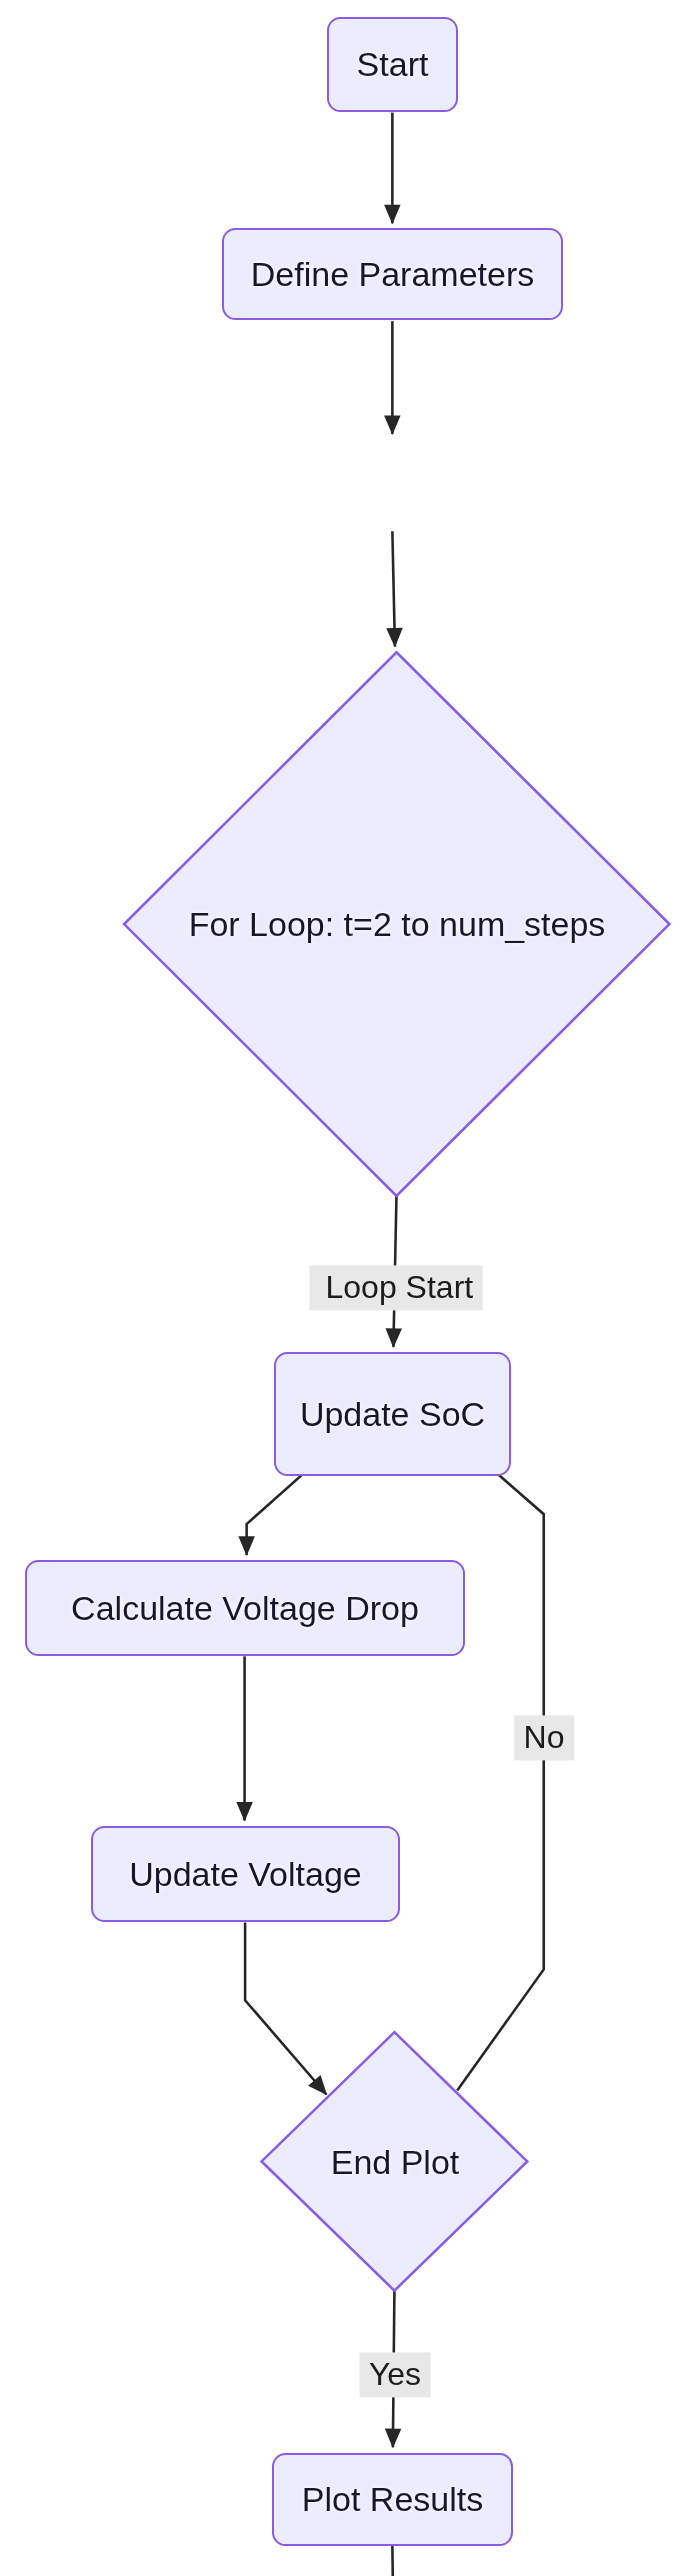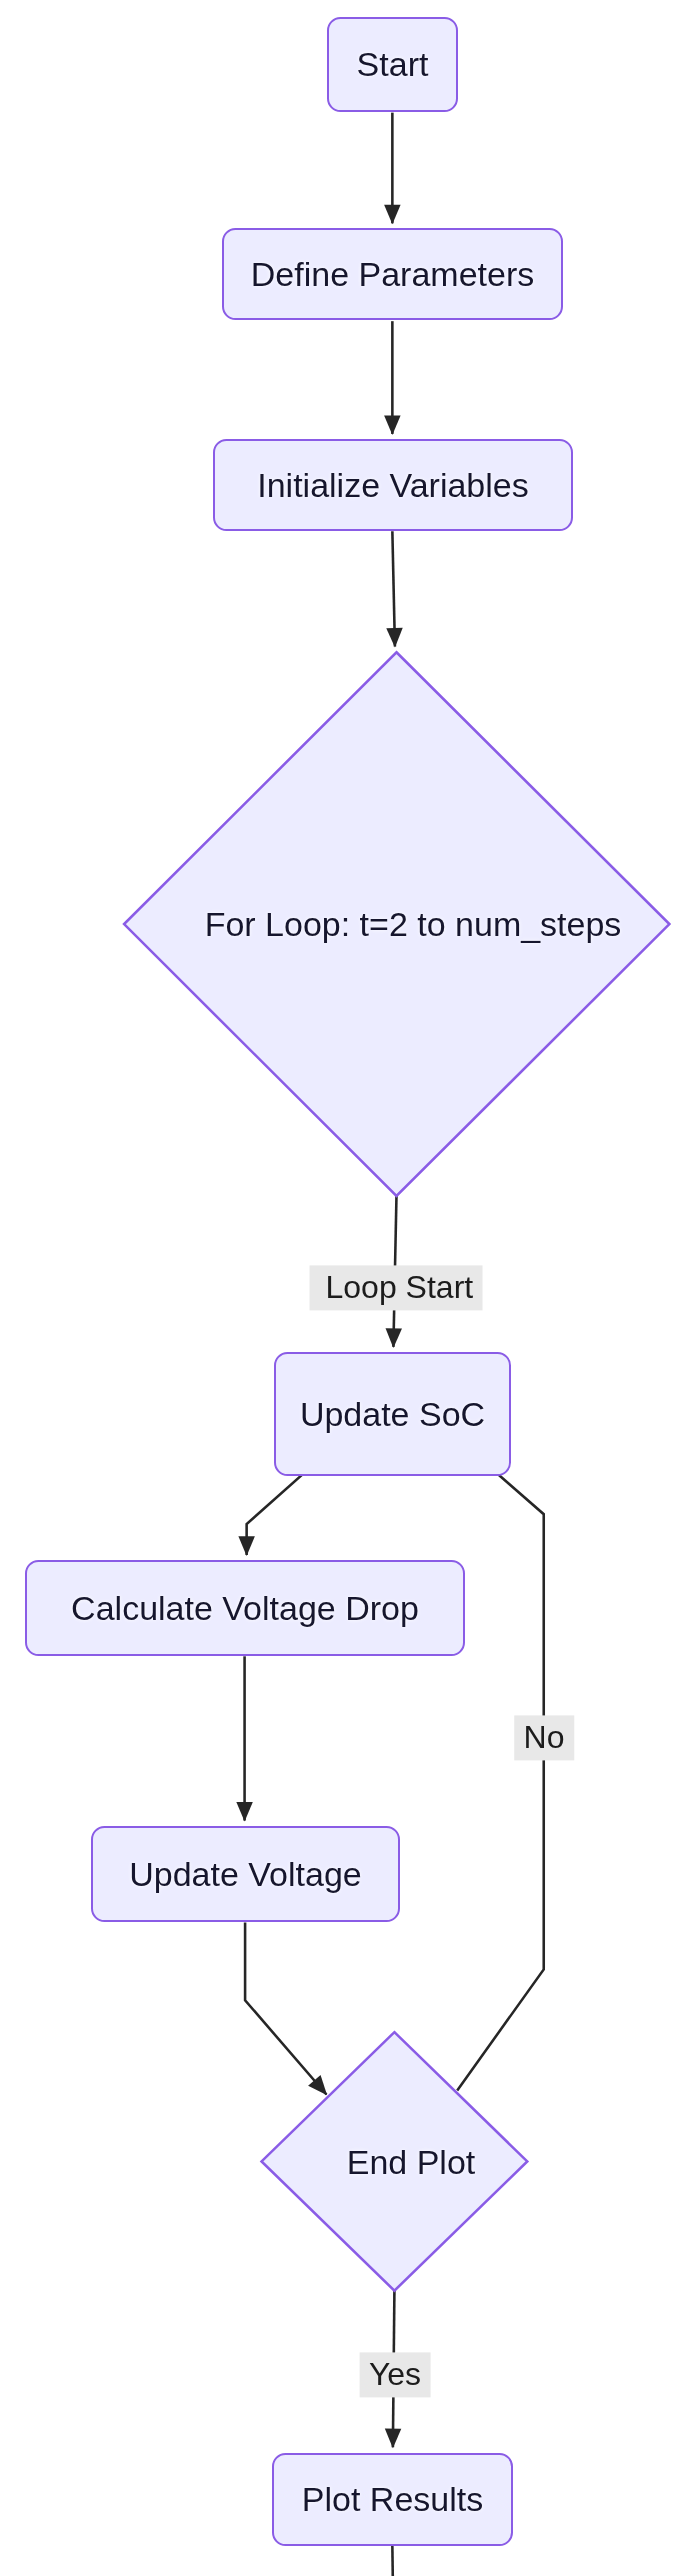--- a/index.html
+++ b/index.html
@@ -45,21 +45,20 @@
     white-space: nowrap;
     text-shadow: 0 0 4.1px #fff, 0 0 1px #fff;
   }
   .diamond-label {
     position: absolute;
     transform: translate(-50%, -50%);
     font-size: 34px;
     color: var(--text, #16162E);
     white-space: nowrap;
     text-shadow: 0 0 4.1px #fff, 0 0 1px #fff;
-    margin-left: 16px;
   }
   .edge-label {
     position: absolute;
     transform: translate(-50%, -50%);
     background: var(--edge-label-bg, #E8E8E8);
     padding: 4.1px 9.3px;
     font-size: 32px;
     color: #1c1c1c;
     white-space: nowrap;
   }
@@ -88,21 +87,20 @@
     <path class="edge" marker-end="url(#arrowhead)" d="M 762 4943 L 765 5161"></path>
 
     <polygon class="diamond" points="770,1265 1300,1793 770,2321 241,1793"></polygon>
     <polygon class="diamond" points="766,3945 1024,4196 766,4447 508,4196"></polygon>
   </svg>
 
   <div class="node" style="left:222px; top:228px; width:341px; height:92px;">Define Parameters</div>
 
   <div class="node" style="left:327px; top:16.5px; width:131px; height:95px;">Start</div>
 
-  <div class="node" style="left:213px; top:439px; width:360px; height:92px;">Initialize Variables</div>
 
   <div class="node" style="left:274px; top:1352px; width:237px; height:124px;">Update SoC</div>
 
   <div class="node" style="left:25px; top:1560px; width:440px; height:96px;">Calculate Voltage Drop</div>
 
   <div class="node" style="left:272px; top:2453px; width:241px; height:93px;">Plot Results</div>
 
   <div class="node" style="left:91px; top:1826px; width:309px; height:96px;">Update Voltage</div>
 
   <div class="diamond-label" style="left:397px; top:924px;">For Loop: t=2 to num_steps</div>

